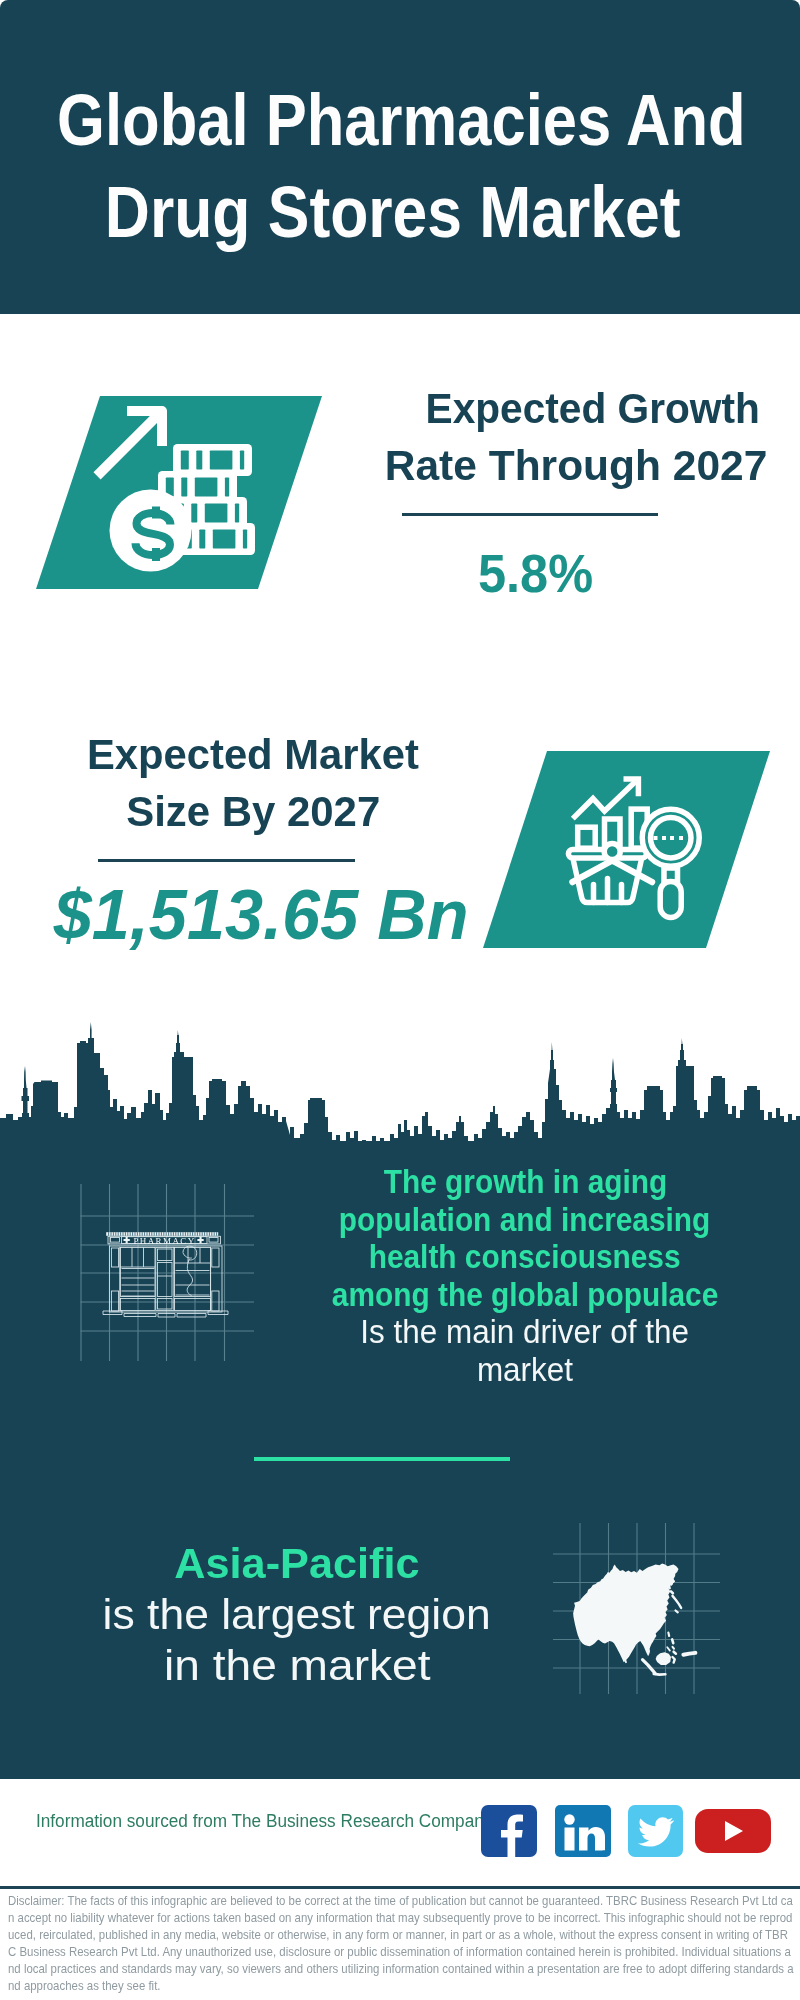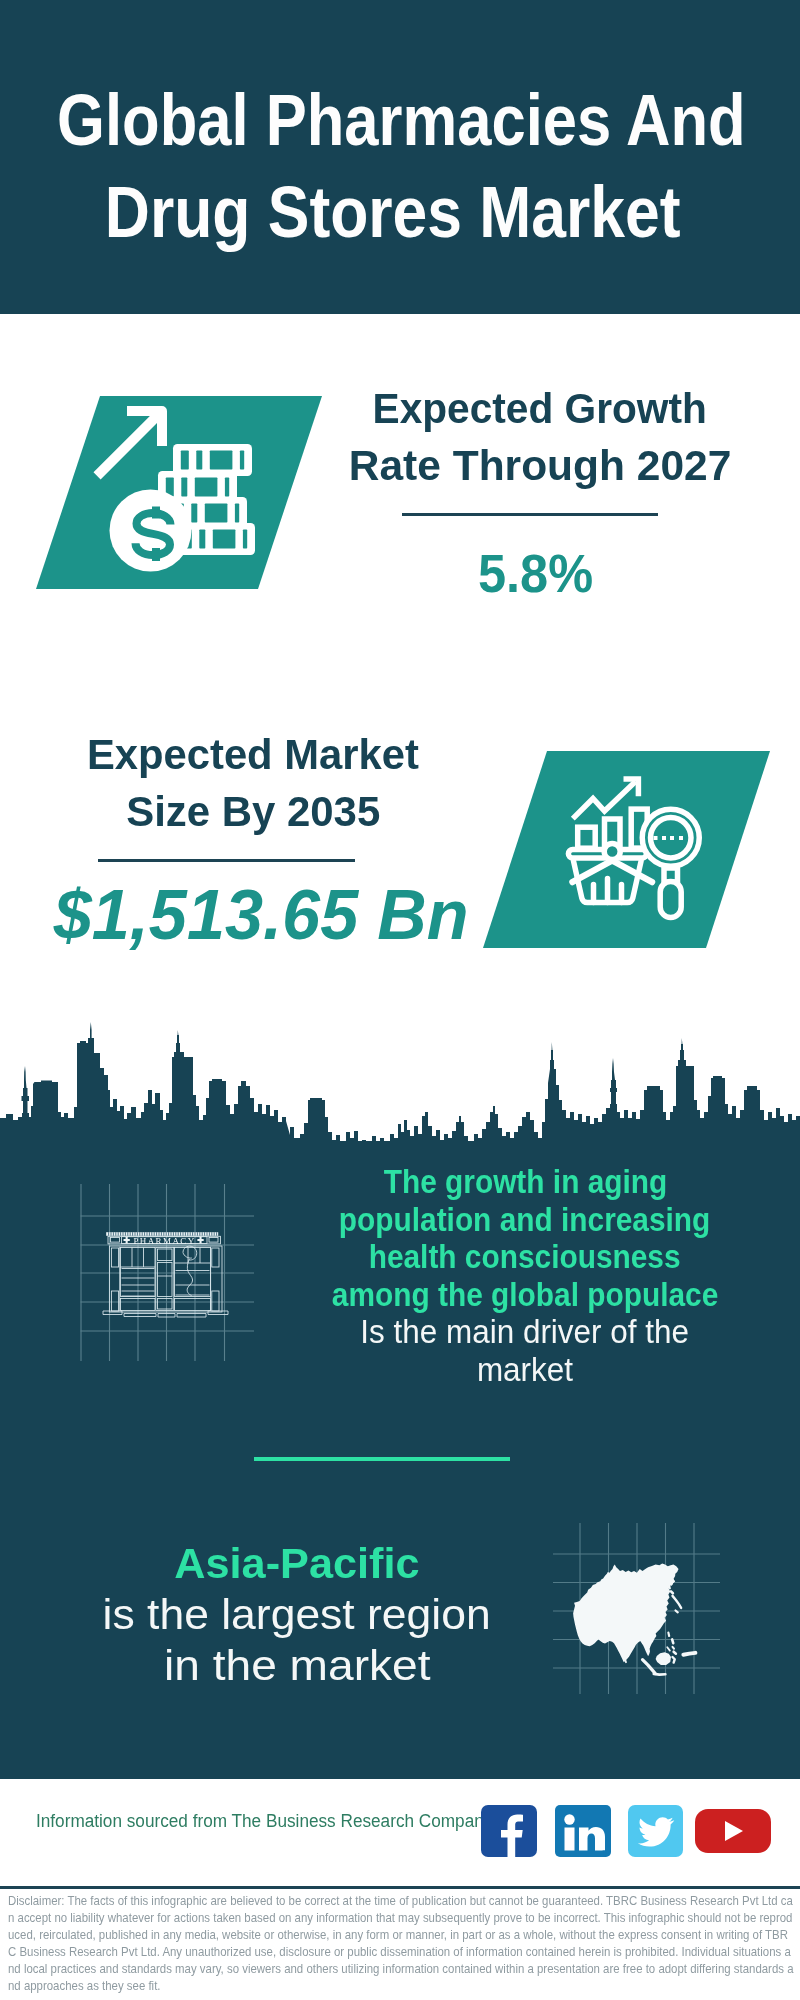--- a/index.html
+++ b/index.html
@@ -1,19 +1,19 @@
 <!DOCTYPE html>
 <html><head>
 <meta charset="utf-8">
 <title>Global Pharmacies And Drug Stores Market</title>
 <style>
   html,body{margin:0;padding:0;}
   body{width:800px;height:2000px;background:#ffffff;
        font-family:"Liberation Sans",sans-serif;overflow:hidden;}
-  .page{position:relative;width:800px;height:2000px;overflow:hidden;background:#fff;}
+  .page{position:relative;width:800px;height:2000px;overflow:hidden;background:#fff;border-radius:8px;}
 
   
   .abs{position:absolute;}
   .nar{display:inline-block;transform:scaleX(var(--sx,0.95)) translateZ(0);transform-origin:center;white-space:nowrap;}
 
   
   .header{position:absolute;left:0;top:0;width:800px;height:314px;background:#174354;}
   .header-title{position:absolute;left:-7px;top:74px;width:800px;text-align:center;color:#fdfdfd;
     font-size:73px;font-weight:bold;line-height:92px;}
 
@@ -81,21 +81,21 @@
         <rect x="66" y="148" width="8" height="13"></rect>
         <g fill="none" stroke="#1c938a" stroke-width="8" stroke-linecap="butt" stroke-linejoin="round">
           <path d="M84.5 124.5 c0 -6.6 -8 -11.5 -17.5 -11.5 c-9.5 0 -16.5 4.5 -16.5 10.5
                    c0 6 5.6 8.4 16.5 10.4 c10.9 2 17 4.5 17 10.6
                    c0 6 -7 10.6 -17 10.6 c-10 0 -17.5 -5 -17.5 -11.8"></path>
         </g>
       </g>
     </svg>
   </div>
 
-  <div class="stat-head" style="left:315px;top:380px;width:450px;">
+  <div class="stat-head" style="left:315px;top:380px;width:450px;text-align:right;">
     <div><span class="nar" style="--sx:0.968">Expected Growth</span></div>
     <div><span class="nar" style="--sx:1.012">Rate Through 2027</span></div>
   </div>
   <div class="rule" style="left:402px;top:513px;width:256px;"></div>
   <div class="stat-val" style="left:311px;top:534px;width:450px;">
     <span class="nar" style="--sx:0.935">5.8%</span>
   </div>
 
   <div class="para-wrap" style="left:483px;top:751px;width:287px;height:197px;">
     <div class="para-bg"></div>
@@ -130,21 +130,21 @@
         <rect x="91.5" y="60" width="4" height="4"></rect>
         <rect x="100" y="60" width="4" height="4"></rect>
         <rect x="108" y="60" width="4" height="4"></rect>
         <rect x="117" y="60" width="4" height="4"></rect>
       </g>
     </svg>
   </div>
 
   <div class="stat-head" style="left:28px;top:726px;width:450px;">
     <div><span class="nar" style="--sx:0.994">Expected Market</span></div>
-    <div><span class="nar" style="--sx:0.998">Size By 2035</span></div>
+    <div><span class="nar" style="--sx:0.998">Size By 2027</span></div>
   </div>
   <div class="rule" style="left:98px;top:859px;width:257px;"></div>
   <div class="stat-val" style="left:36px;top:880px;width:450px;font-size:70px;line-height:70px;font-style:italic;">
     <span class="nar" style="--sx:0.978">$1,513.65 Bn</span>
   </div>
 
   <svg class="abs" style="left:70px;top:1175px;z-index:2;" width="200" height="200" viewBox="0 0 200 200">
 
     <g stroke="#8fb3bd" stroke-width="1.1" opacity="0.55">
       <path d="M11,9 V186 M39.5,9 V186 M68,9 V186 M96.5,9 V186 M125,9 V186 M154.5,9 V186"></path>

